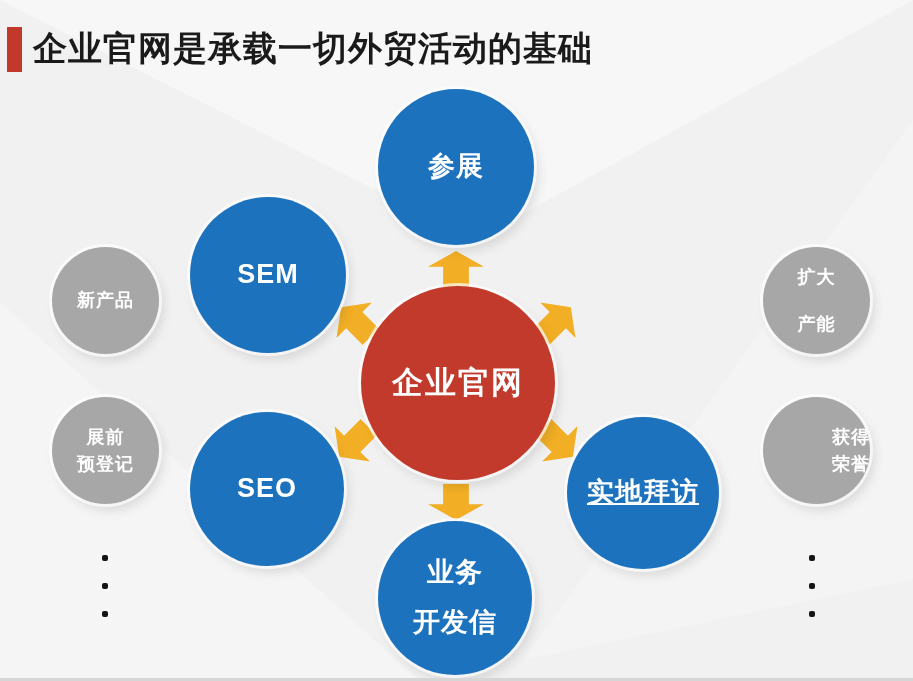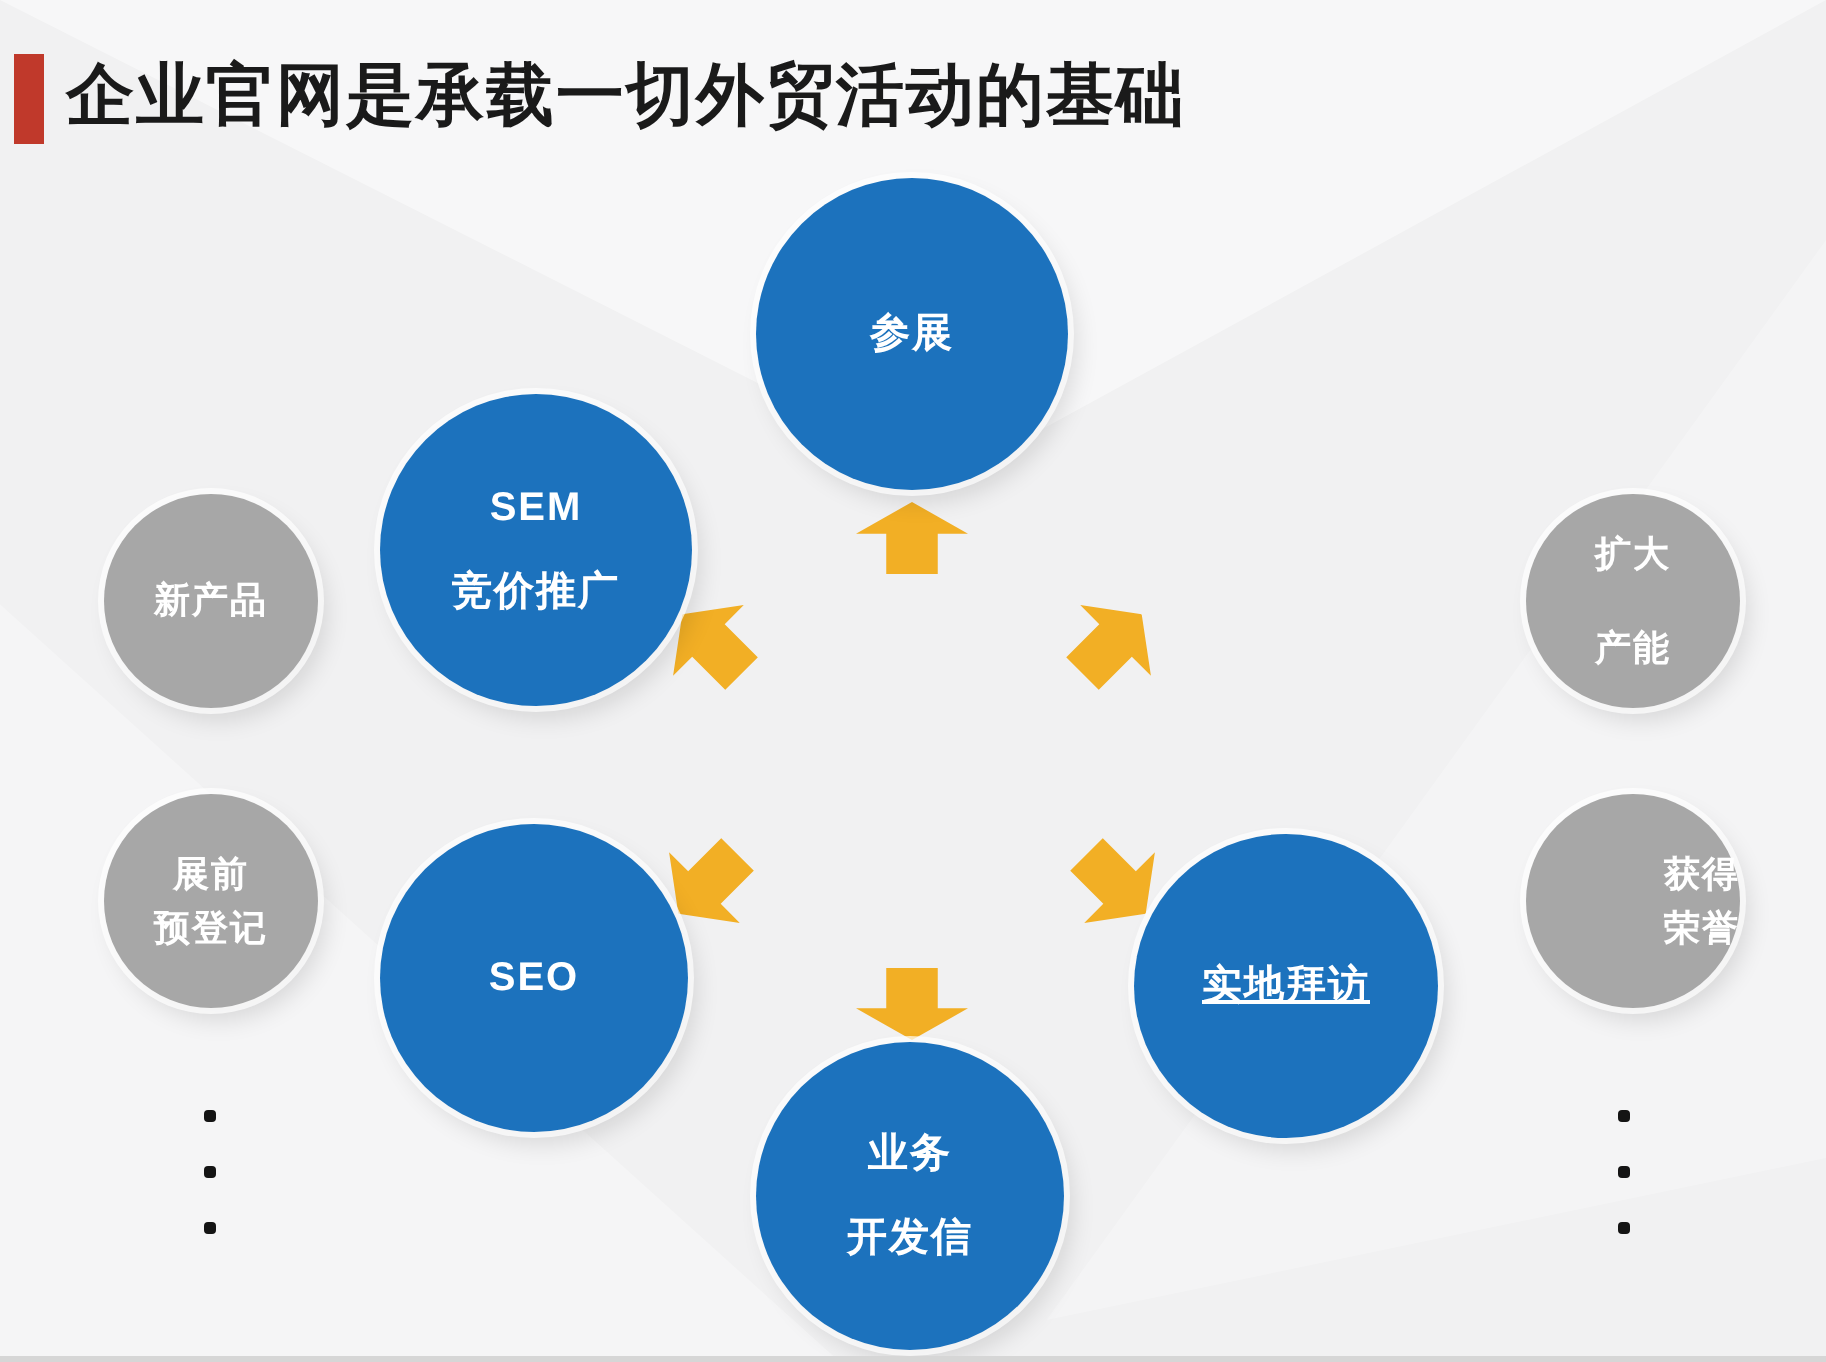--- a/index.html
+++ b/index.html
@@ -31,21 +31,21 @@
   h1.title{position:absolute;left:33px;top:24px;margin:0;
     font-size:34px;font-weight:bold;line-height:48px;
     color:var(--title-text,#1A1A1A);letter-spacing:1px;}
 
   .circle{position:absolute;border-radius:50%;
     display:flex;flex-direction:column;align-items:center;justify-content:center;
     text-align:center;color:#fff;font-weight:bold;
     box-shadow:0 0 0 3px rgba(255,255,255,.70), 4px 6px 12px rgba(0,0,0,.12);}
   .center-circle{left:361px;top:286px;width:194px;height:194px;
     background:var(--center-red,#C23A2B);font-size:31px;letter-spacing:2px;}
-  .blue{background:var(--node-blue,#1C72BD);font-size:20px;letter-spacing:1px;text-align:center;}
+  .blue{background:var(--node-blue,#1C72BD);font-size:27px;letter-spacing:1px;text-align:center;}
   .blue .line{line-height:1.1;}
   .blue .line + .line{margin-top:20px;}
   .gray{background:var(--muted-gray,#A7A7A7);font-size:18px;letter-spacing:1px;}
   .gray .line{line-height:1.5;}
 
   .node-top   {left:378px;top:89px; width:156px;height:156px;}
   .node-ul    {left:190px;top:197px;width:156px;height:156px;}
   .node-ur    {left:567px;top:197px;width:152px;height:152px;}
   .node-ll    {left:190px;top:412px;width:154px;height:154px;gap:36px;}
   .node-lr    {left:567px;top:417px;width:152px;height:152px;text-decoration:underline;}
@@ -84,27 +84,29 @@
   <div class="accent-bar"></div>
   <h1 class="title">企业官网是承载一切外贸活动的基础</h1>
 
   <div class="arrow arrow-up"></div>
   <div class="arrow arrow-ur"></div>
   <div class="arrow arrow-lr"></div>
   <div class="arrow arrow-down"></div>
   <div class="arrow arrow-ll"></div>
   <div class="arrow arrow-ul"></div>
 
+  <div class="circle center-circle">
+    <span class="line">企业官网</span>
+  </div>
 
   <div class="circle blue node-top">
     <span class="line">参展</span>
   </div>
   <div class="circle blue node-ul">
     <span class="line">SEM</span>
-    <span class="line">竞价推广</span>
   </div>
   <div class="circle blue node-ll">
     <span class="line">SEO</span>
   </div>
   <div class="circle blue node-lr">
     <span class="line">实地拜访</span>
   </div>
   <div class="circle blue node-bottom">
     <span class="line">业务</span>
     <span class="line">开发信</span>

